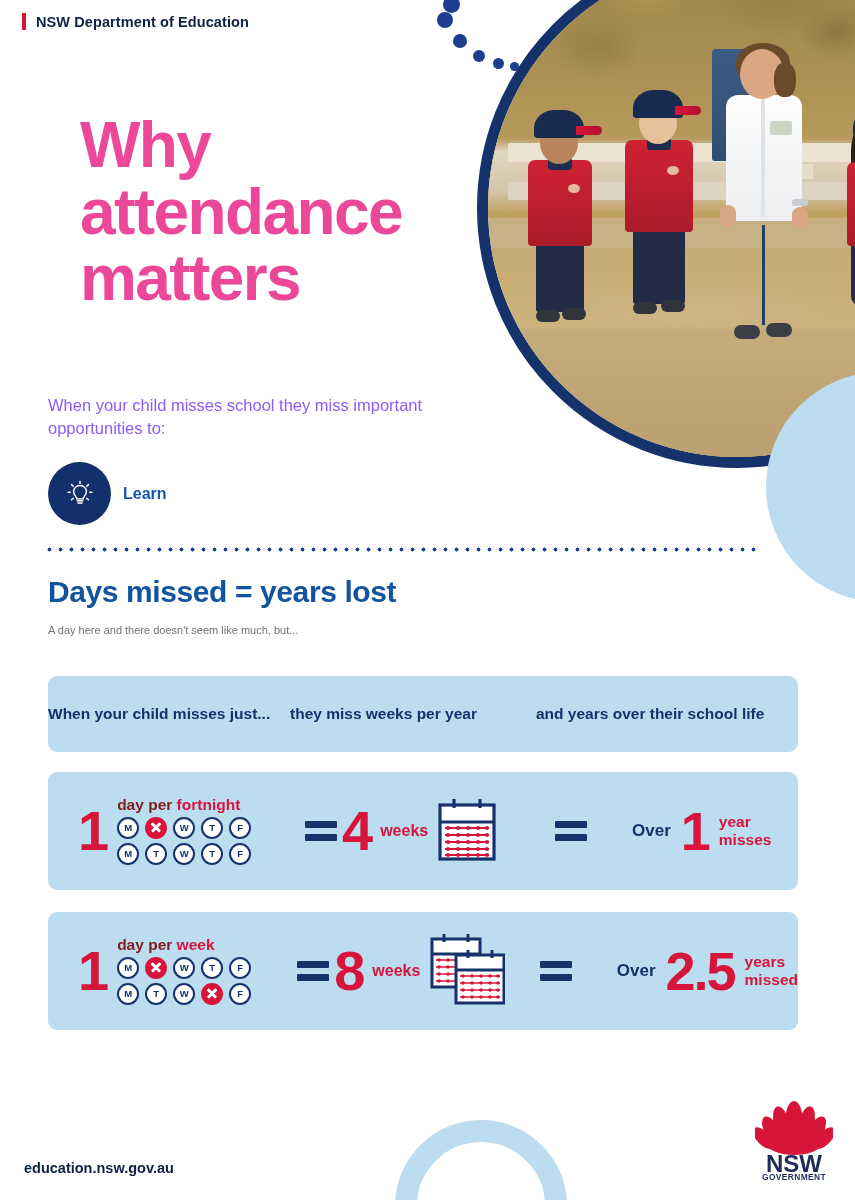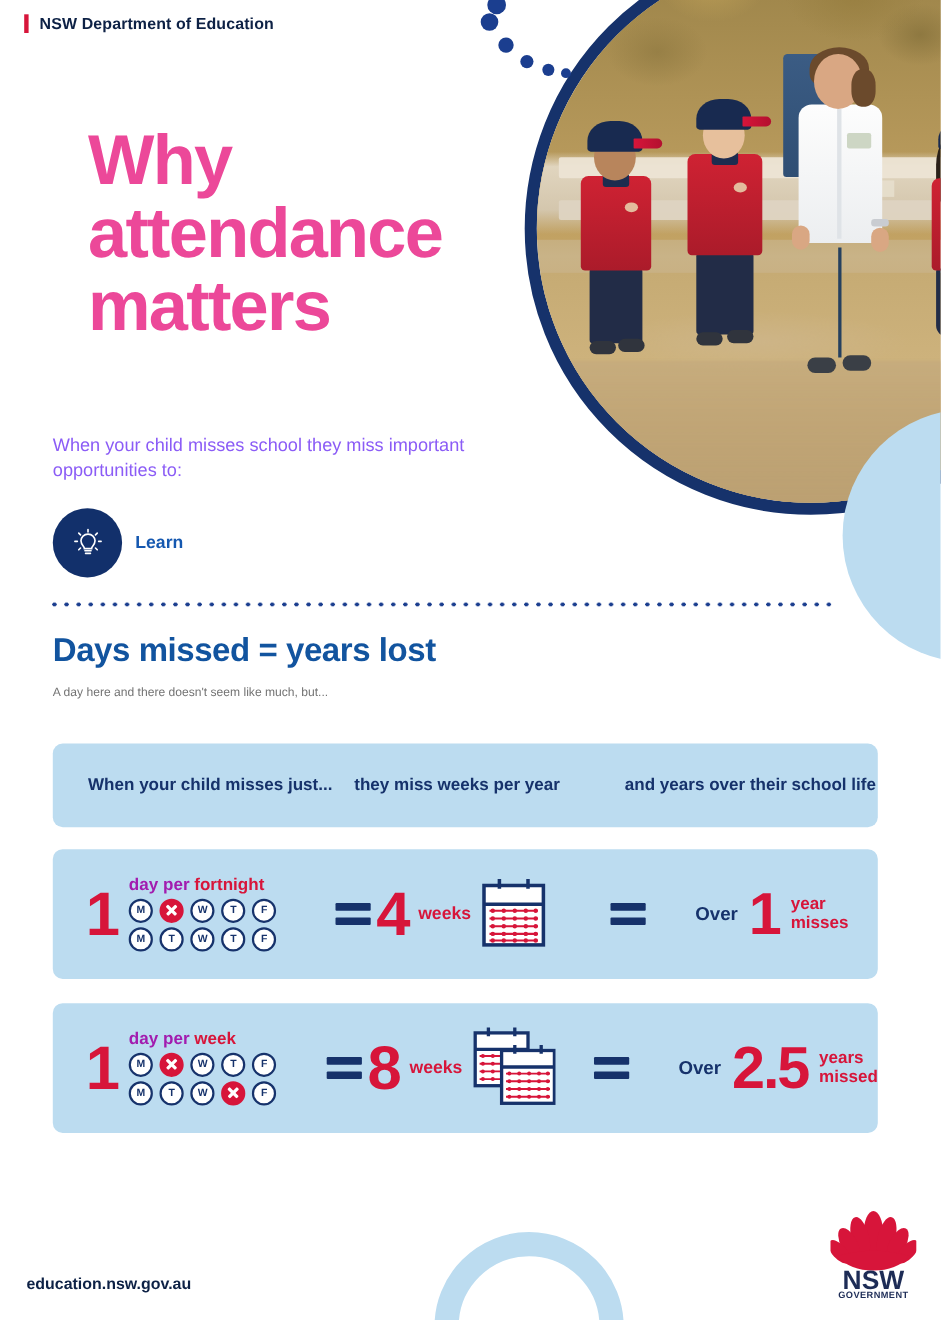--- a/index.html
+++ b/index.html
@@ -193,35 +193,35 @@
   
   #sec-title {
     position: absolute; top: 575px; left: 48px;
     font-size: 30px; font-weight: bold; color: #12549f; letter-spacing: -.4px;
   }
   #sec-sub { position: absolute; top: 624px; left: 48px; font-size: 11px; color: #737373; }
 
   
   .panel { position: absolute; left: 48px; width: 750px; background: #bcdcf0; border-radius: 9px; }
   #head-row { top: 676px; height: 76px; }
-  #head-row .cells { display: flex; height: 100%; align-items: center; padding-left: 32px; }
+  #head-row .cells { display: flex; height: 100%; align-items: center; }
   #head-row .cell { font-size: 15.5px; font-weight: bold; color: #16326b; line-height: 1.35; }
   #head-row .c1 { width: 242px; }
   #head-row .c2 { width: 246px; }
   #head-row .c3 { width: 230px; }
 
   .data-row { height: 118px; display: flex; align-items: center; }
   #row-1 { top: 772px; }
   #row-2 { top: 912px; }
 
   .col-a { width: 252px; padding-left: 30px; display: flex; align-items: center; gap: 10px; }
   .big-num { font-size: 56px; font-weight: bold; color: #d7153a; line-height: .82; letter-spacing: -2px; }
   .col-a .stack { display: flex; flex-direction: column; gap: 4px; }
   .frq { font-size: 15.5px; font-weight: bold; line-height: 1; }
-  .frq .w1 { color: #a21caf; text-align: right; }
+  .frq .w1 { color: #7f1d1d; text-align: right; }
   .frq .w2 { color: #d7153a; }
   .week-row { display: flex; gap: 6px; }
   .day {
     width: 22px; height: 22px; border-radius: 50%;
     border: 2.4px solid #16326b; background: #fff;
     display: flex; align-items: center; justify-content: center;
     font-size: 9.5px; font-weight: bold; color: #16326b;
   }
   .day.off { border-color: #d7153a; background: #d7153a; color: #fff; position: relative; }
   .day.off:before, .day.off:after {

